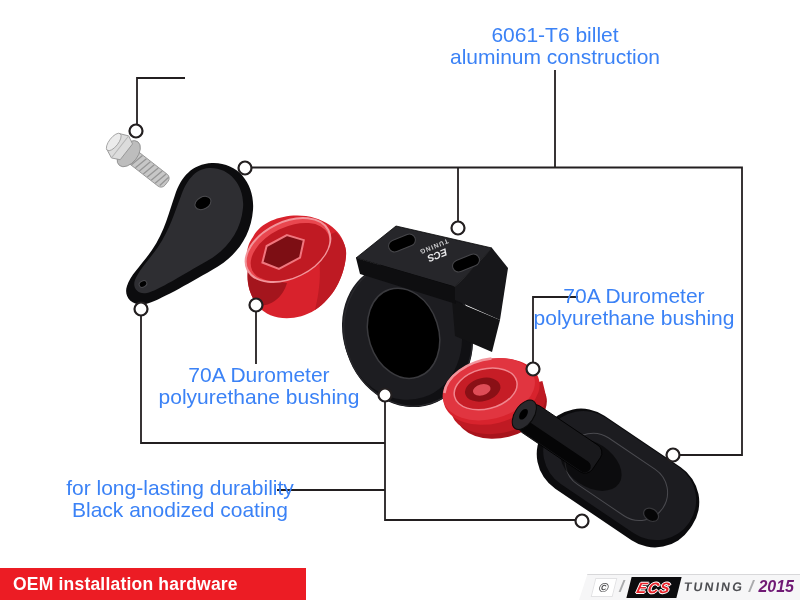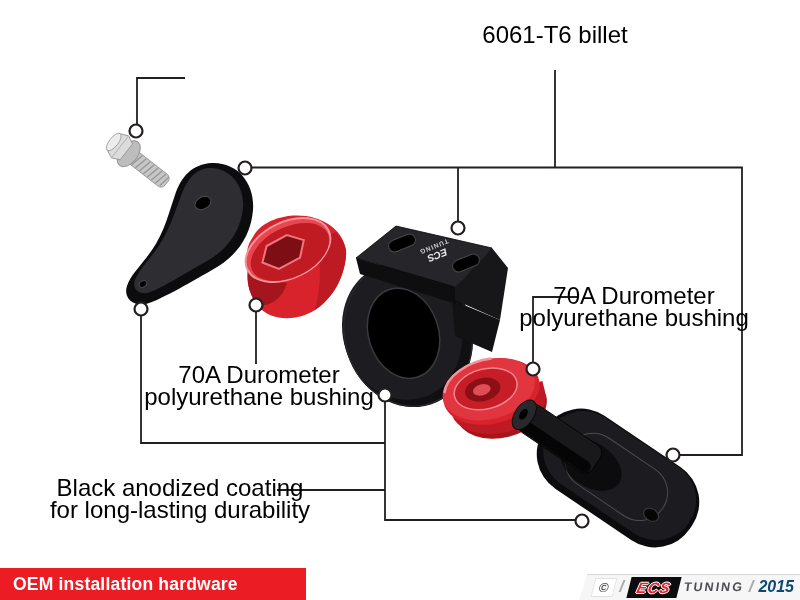--- a/index.html
+++ b/index.html
@@ -1,37 +1,37 @@
 <!DOCTYPE html>
 <html><head>
 <meta charset="utf-8">
 <style>
   html,body{margin:0;padding:0;background:#ffffff;}
   .stage{position:relative;width:800px;height:600px;background:#ffffff;overflow:hidden;
          font-family:"Liberation Sans",sans-serif;}
   svg{position:absolute;left:0;top:0;}
-  .lbl{position:absolute;color:#000000;font-size:24px;line-height:22px;white-space:nowrap;}
+  .lbl{position:absolute;color:#3b82f6;font-size:21px;line-height:22px;white-space:nowrap;}
   .lbl.center{transform:translateX(-50%);text-align:center;}
   .banner{position:absolute;left:0;top:568px;width:306px;height:32px;background:#ec1c24;
           color:#ffffff;font-weight:bold;font-size:17.5px;line-height:32px;
           padding-left:13px;box-sizing:border-box;letter-spacing:.2px;}
   .footer{position:absolute;right:0;bottom:0;height:26px;padding:0 6px 0 14px;
           display:flex;align-items:center;gap:5px;}
   .f-bg{position:absolute;inset:0;background:#f6f6f7;border-top:1px solid #d8d8da;
         transform:skewX(-18deg);transform-origin:bottom;z-index:0;}
   .footer>span{position:relative;z-index:1;}
   .f-copy{font-size:13px;color:#4c4c4e;font-weight:bold;background:#ffffff;
           padding:1px 5px;border:1px solid #e2e2e4;transform:skewX(-14deg);}
   .f-slash{color:#a9aaac;font-weight:bold;font-style:italic;font-size:17px;}
   .f-badge{background:#0c0c0e;color:#e8232b;font-weight:bold;font-style:italic;
            font-size:15px;padding:2px 8px;transform:skewX(-14deg);letter-spacing:1px;
            text-shadow:-1px 0 #fff,1px 0 #fff,0 -1px #fff,0 1px #fff;}
   .f-tuning{color:#4e4f53;font-weight:bold;font-size:12.5px;letter-spacing:2px;
             transform:skewX(-8deg);}
-  .f-year{color:#0c4a6e;font-weight:800;font-style:italic;font-size:16px;}
+  .f-year{color:#701a75;font-weight:800;font-style:italic;font-size:16px;}
 </style>
 </head>
 <body>
 
 <div class="stage">
 
   <svg width="800" height="600" viewBox="0 0 800 600">
 
     <g transform="translate(124,150) rotate(38)">
       <rect x="6" y="-7.5" width="48" height="15" rx="5" fill="#c7c7c7" stroke="#8f8f8f" stroke-width="0.8"></rect>
@@ -124,35 +124,36 @@
       <circle cx="256" cy="305" r="6.5"></circle>
       <circle cx="141" cy="309" r="6.5"></circle>
       <circle cx="385" cy="395" r="6.5"></circle>
       <circle cx="582" cy="521" r="6.5"></circle>
     </g>
   </svg>
 
 
   <div class="lbl center" style="left:555px;top:24px;">
     <div>6061-T6 billet</div>
+    <div>aluminum construction</div>
   </div>
 
   <div class="lbl center" style="left:634px;top:285px;">
     <div>70A Durometer</div>
     <div>polyurethane bushing</div>
   </div>
 
   <div class="lbl center" style="left:259px;top:364px;">
     <div>70A Durometer</div>
     <div>polyurethane bushing</div>
   </div>
 
   <div class="lbl center" style="left:180px;top:477px;">
+    <div>for long-lasting durability</div>
     <div>Black anodized coating</div>
-    <div>for long-lasting durability</div>
   </div>
 
   <div class="banner">
     <span>OEM installation hardware included.</span>
   </div>
 
   <div class="footer">
     <div class="f-bg"></div>
     <span class="f-copy">©</span>
     <span class="f-slash">/</span>

